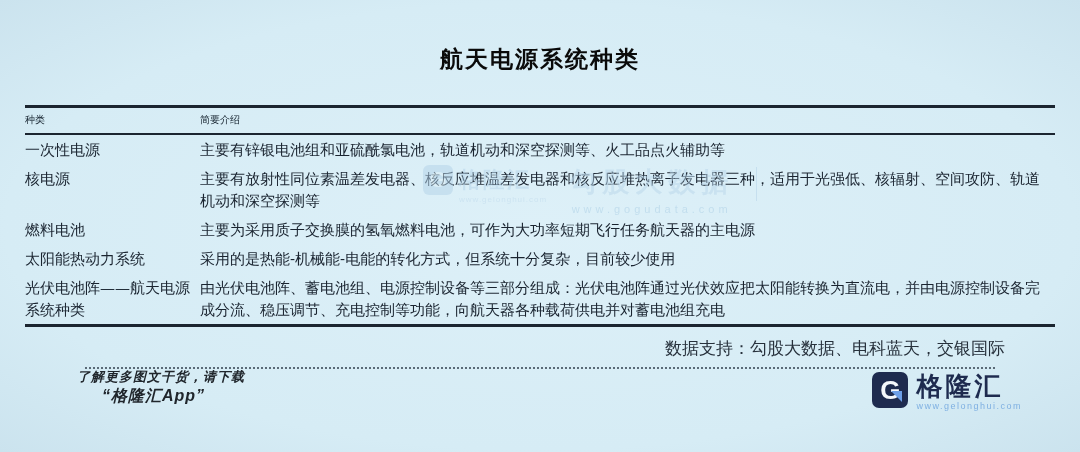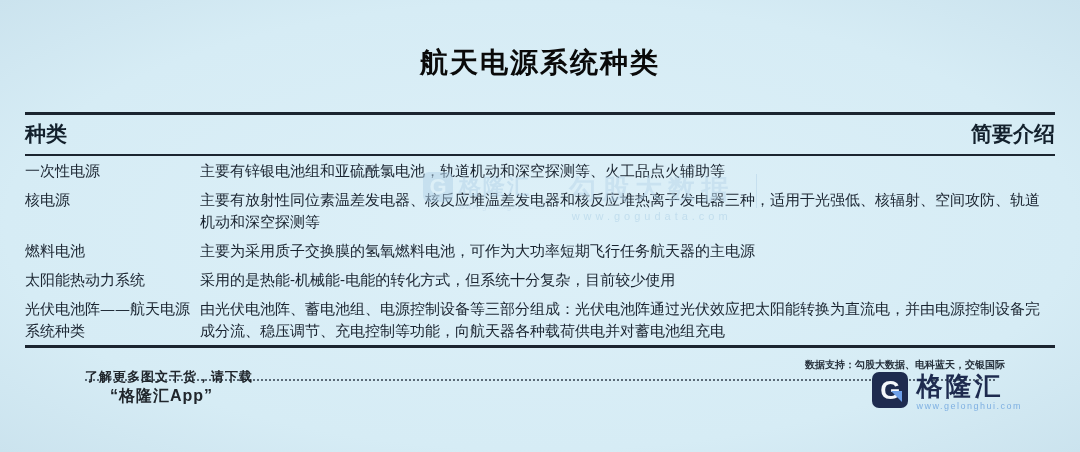--- a/index.html
+++ b/index.html
@@ -11,45 +11,45 @@
     position:relative;
     overflow:hidden;
   }
   .page{
     position:absolute;inset:0;
     background:radial-gradient(ellipse at center, #ddf0f8 0%, #d6ecf5 70%, #cbe3ee 100%);
   }
   .title{
     text-align:center;
     padding-top:44px;
-    font-size:28px;
+    font-size:23px;
     font-weight:700;
     letter-spacing:2px;
     color:#0a0a0a;
   }
   .table-wrap{
     position:relative;
     margin:30px 25px 0 25px;   
   }
   .tbl{
     width:100%;
     border-top:3px solid #1b2530;
     border-bottom:3px solid #1b2530;
     border-collapse:collapse;
     font-family:"DejaVu Serif","Liberation Serif", serif;
   }
   .tbl thead th{
-    font-size:21px;
-    font-weight:700;
+    font-size:10px;
+    font-weight:400;
     color:#13202c;
     padding:5px 0 6px 0;
     border-bottom:2px solid #1b2530;
   }
   .tbl thead th.col-type{text-align:left;width:165px;}
-  .tbl thead th.col-desc{text-align:right;}
+  .tbl thead th.col-desc{text-align:left;}
   .tbl tbody td{
     font-size:15px;
     line-height:22px;
     padding:4px 0 3px 0;
     vertical-align:top;
     color:#1a2430;
   }
   .tbl tbody td.cell-type{width:165px;padding-right:10px;margin-left:24px;}
   .tbl tbody td.cell-desc{padding-right:4px;}
   
@@ -72,36 +72,37 @@
   .wm-brand-name{font-size:22px;font-weight:700;letter-spacing:2px;color:#b3d2e8;}
   .wm-brand-url{font-size:8px;letter-spacing:1px;color:#bcd7ea;}
   .wm-partner{display:flex;flex-direction:column;align-items:center;}
   .wm-partner-name{font-size:27px;font-weight:700;letter-spacing:6px;color:#b9d6ea;margin-top:11px;}
   .wm-partner-url{font-size:11px;letter-spacing:4px;color:#a9cde4;margin-top:3px;}
   .wm-divider{width:1px;height:34px;background:#b3d2e8;}
   
   .credit{
     margin:10px 75px 0 0;
     text-align:right;
-    font-size:10px;
-    font-weight:700;
+    font-size:17px;
+    font-weight:400;
     color:#27313c;
   }
   .dotline{
     margin:7px 85px 0 85px;
     border-bottom:2px dotted #5a6a77;
     height:0;
   }
   .bottom{
     position:absolute;
     left:0;right:0;bottom:16px;
     height:70px;
   }
   .promo{
-    position:absolute;left:85px;top:2px;
+    position:absolute;left:77px;top:2px;
+    font-style:italic;
     color:#20262c;
   }
   .promo-l1{font-size:13px;font-weight:600;letter-spacing:1px;}
   .promo-l2{font-size:16px;font-weight:700;margin-top:0;margin-left:25px;letter-spacing:1px;}
   .logo{
     position:absolute;right:58px;top:6px;
     display:flex;align-items:flex-start;gap:8px;
   }
   .logo-gbox{
     width:36px;height:36px;border-radius:7px;

